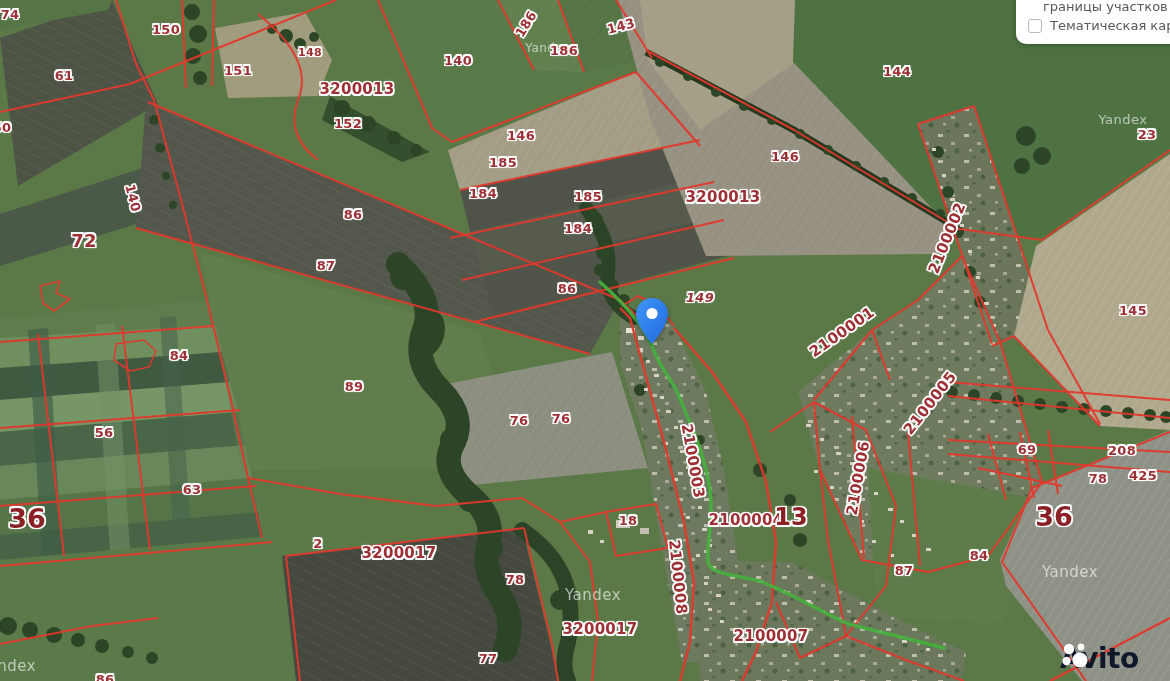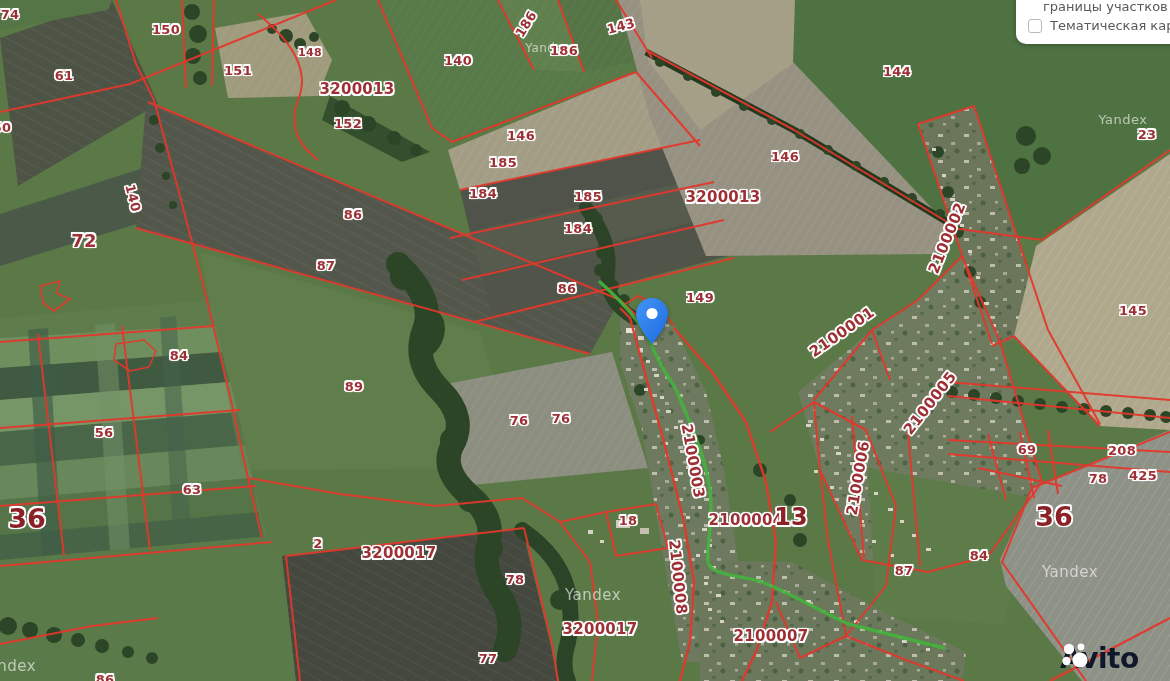--- a/index.html
+++ b/index.html
@@ -343,21 +343,21 @@
       <div class="plabel" style="left: 628px; top: 520px; font-size: 13px; transform: translate(-50%, -50%) rotate(0deg);">18</div>
       <div class="plabel" style="left: 746px; top: 520px; font-size: 15px; transform: translate(-50%, -50%) rotate(0deg);">2100004</div>
       <div class="plabel strong" style="left: 791px; top: 517px; font-size: 24px; transform: translate(-50%, -50%) rotate(0deg);">13</div>
       <div class="plabel" style="left: 693px; top: 461px; font-size: 15px; transform: translate(-50%, -50%) rotate(80deg);">2100003</div>
       <div class="plabel" style="left: 678px; top: 577px; font-size: 15px; transform: translate(-50%, -50%) rotate(84deg);">2100008</div>
       <div class="plabel" style="left: 771px; top: 636px; font-size: 15px; transform: translate(-50%, -50%) rotate(0deg);">2100007</div>
       <div class="plabel" style="left: 842px; top: 332px; font-size: 15px; transform: translate(-50%, -50%) rotate(-35deg);">2100001</div>
       <div class="plabel" style="left: 947px; top: 238px; font-size: 15px; transform: translate(-50%, -50%) rotate(-68deg);">2100002</div>
       <div class="plabel" style="left: 930px; top: 403px; font-size: 15px; transform: translate(-50%, -50%) rotate(-52deg);">2100005</div>
       <div class="plabel" style="left: 858px; top: 478px; font-size: 15px; transform: translate(-50%, -50%) rotate(-80deg);">2100006</div>
-      <div class="plabel" style="left: 700px; top: 297px; font-size: 13px; transform: translate(-50%, -50%) rotate(0deg);">149</div>
+      <div class="plabel" style="left: 700px; top: 297px; font-size: 13px; transform: translate(-50%, -50%) rotate(0deg); font-style: italic;">149</div>
       <div class="plabel" style="left: 723px; top: 197px; font-size: 15px; transform: translate(-50%, -50%) rotate(0deg);">3200013</div>
       <div class="plabel" style="left: 785px; top: 156px; font-size: 13px; transform: translate(-50%, -50%) rotate(0deg);">146</div>
       <div class="plabel" style="left: 897px; top: 71px; font-size: 13px; transform: translate(-50%, -50%) rotate(0deg);">144</div>
       <div class="plabel" style="left: 1147px; top: 134px; font-size: 13px; transform: translate(-50%, -50%) rotate(0deg);">23</div>
       <div class="plabel" style="left: 1133px; top: 310px; font-size: 13px; transform: translate(-50%, -50%) rotate(0deg);">145</div>
       <div class="plabel" style="left: 1027px; top: 449px; font-size: 13px; transform: translate(-50%, -50%) rotate(0deg);">69</div>
       <div class="plabel" style="left: 1122px; top: 450px; font-size: 13px; transform: translate(-50%, -50%) rotate(0deg);">208</div>
       <div class="plabel" style="left: 1143px; top: 447px; font-size: 13px; transform: translate(-50%, -50%) rotate(0deg); margin-top: 28px;">425</div>
       <div class="plabel" style="left: 1098px; top: 478px; font-size: 13px; transform: translate(-50%, -50%) rotate(0deg);">78</div>
       <div class="plabel" style="left: 979px; top: 555px; font-size: 13px; transform: translate(-50%, -50%) rotate(0deg);">84</div>

